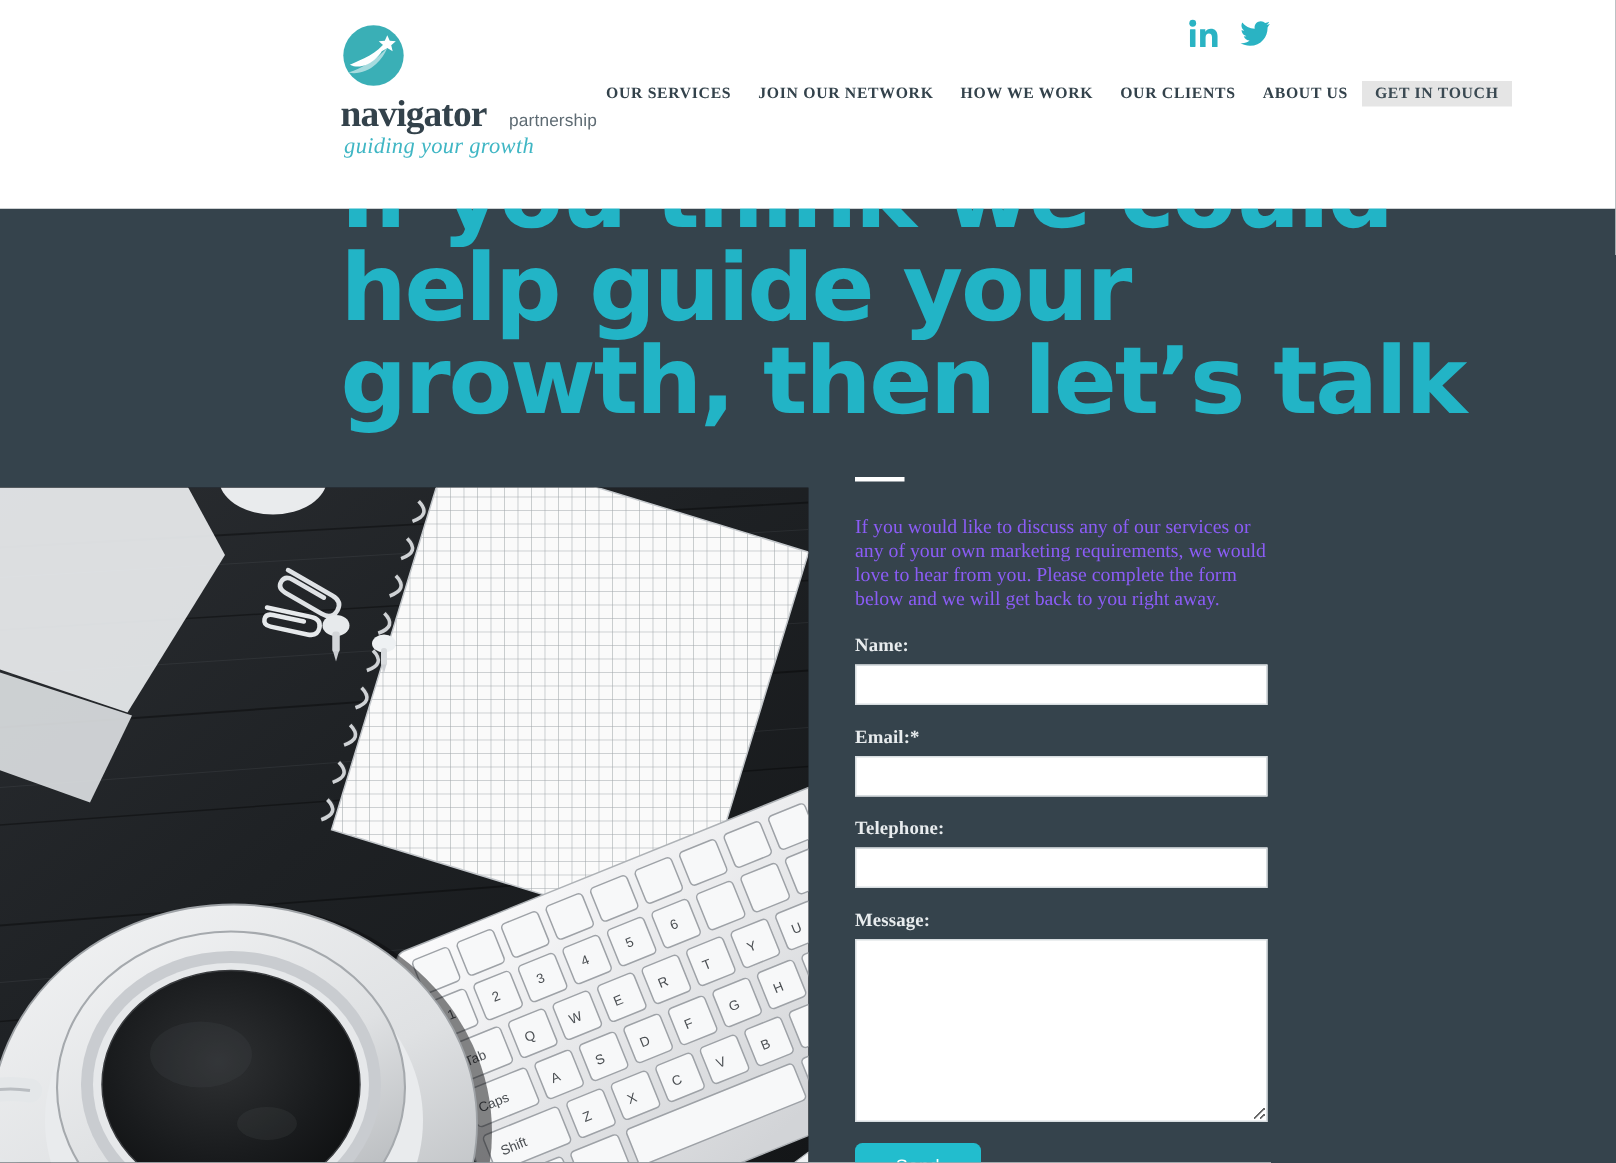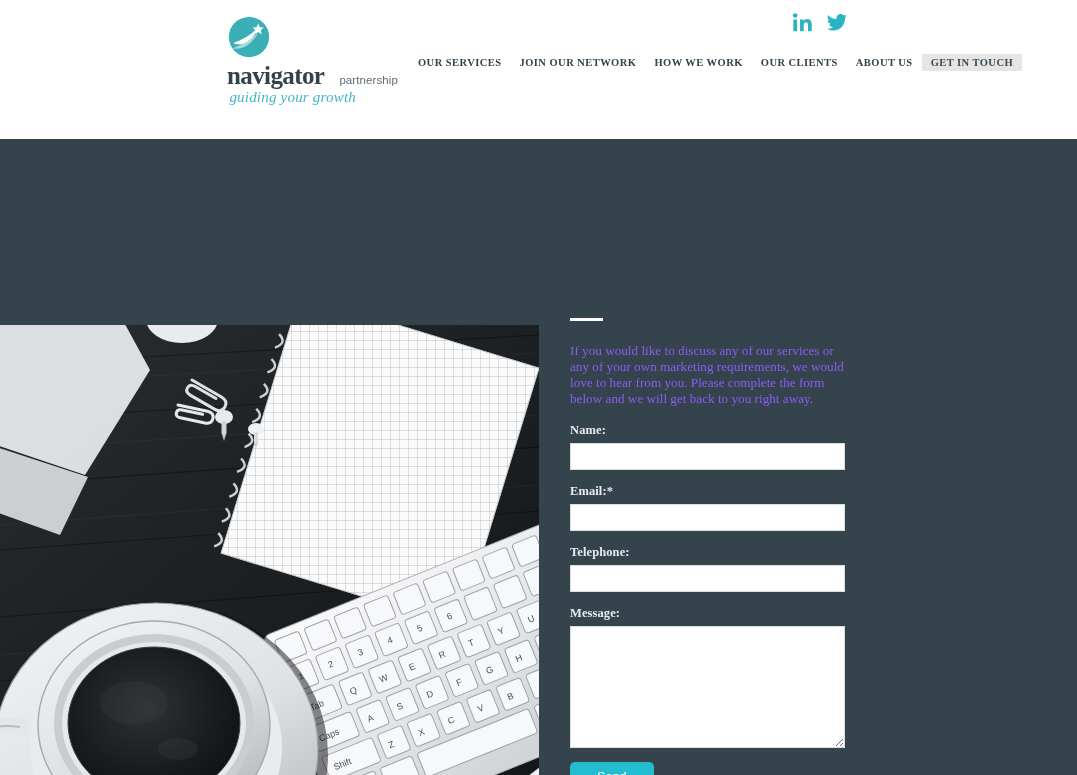--- a/index.html
+++ b/index.html
@@ -93,21 +93,21 @@
     color: #3fb6c4;
     text-align: right;
     width: 129px;
     margin-top: 1px;
     letter-spacing: 0.2px;
   }
 
   
   .nav {
     position: absolute;
-    left: 409px;
+    left: 395px;
     top: 54px;
     display: flex;
     align-items: center;
     gap: 0px;
   }
   .nav-item {
     font-family: "Liberation Serif", serif;
     font-weight: bold;
     font-size: 10.5px;
     letter-spacing: 0.45px;
@@ -274,20 +274,25 @@
     <div class="nav">
       <div class="nav-item">OUR SERVICES</div>
       <div class="nav-item">JOIN OUR NETWORK</div>
       <div class="nav-item">HOW WE WORK</div>
       <div class="nav-item">OUR CLIENTS</div>
       <div class="nav-item">ABOUT US</div>
       <div class="nav-item active">GET IN TOUCH</div>
     </div>
   </div>
 
+  <div class="hero">
+    <div class="hero-line">If you think we could</div>
+    <div class="hero-line">help guide your</div>
+    <div class="hero-line">growth, then let’s talk</div>
+  </div>
 
   <div class="photo">
     <svg width="539" height="450" viewBox="0 0 539 450">
       <defs>
         <linearGradient id="wood" x1="0" y1="0" x2="1" y2="1">
           <stop offset="0%" stop-color="#2a2d31"></stop>
           <stop offset="45%" stop-color="#1e2124"></stop>
           <stop offset="100%" stop-color="#141618"></stop>
         </linearGradient>
         <linearGradient id="cupg" x1="0" y1="0" x2="0.6" y2="1">

